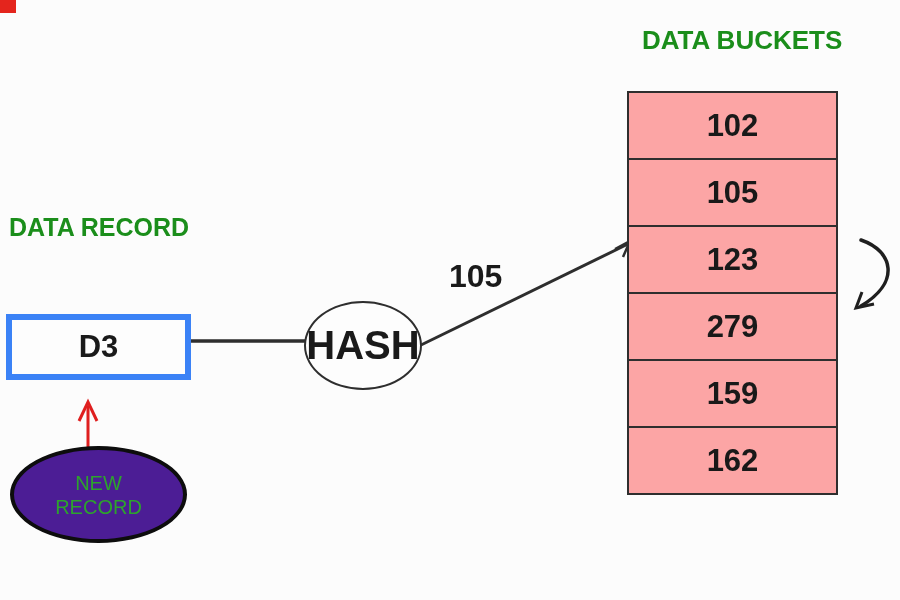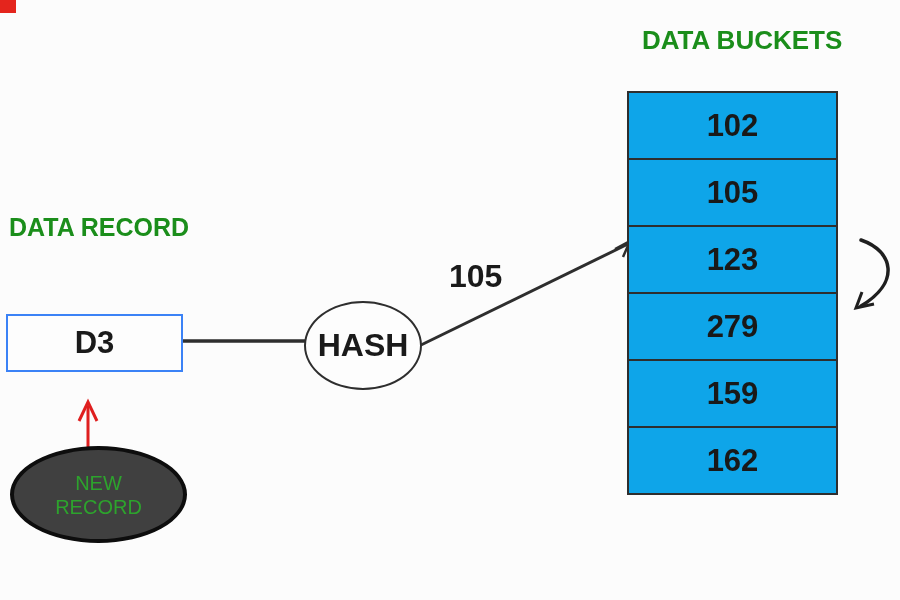--- a/index.html
+++ b/index.html
@@ -34,66 +34,66 @@
     letter-spacing: 0px;
     white-space: nowrap;
   }
   .heading.record { left: 9px;  top: 213px; font-size: 25px; }
   .heading.buckets { left: 642px; top: 25px; font-size: 26px; }
 
   .record-box {
     position: absolute;
     left: 6px; top: 314px;
     width: 173px; height: 54px;
-    border: 2px solid #3b82f6;
+    border: 6px solid #3b82f6;
     background: #fdfdfd;
     display: flex; align-items: center; justify-content: center;
     font-size: 31px; font-weight: bold; color: #1a1a1a;
   }
 
   .hash-ellipse {
     position: absolute;
     left: 304px; top: 301px;
     width: 114px; height: 85px;
     border: 2px solid #2e2e2e;
     border-radius: 50%;
     background: #fdfdfd;
     display: flex; align-items: center; justify-content: center;
-    font-size: 32px; font-weight: bold; color: #1a1a1a;
+    font-size: 40px; font-weight: bold; color: #1a1a1a;
   }
 
   .hash-result {
     position: absolute;
     left: 449px; top: 258px;
     font-size: 32px; font-weight: bold; color: #1a1a1a;
   }
 
   .bucket-table {
     position: absolute;
     left: 627px; top: 91px;
     width: 207px; height: 400px;
     border: 2px solid #2e2e2e;
-    background: #0ea5e9;
+    background: #fca5a5;
     display: flex; flex-direction: column;
   }
   .bucket-row {
     flex: 1;
     border-bottom: 2px solid #2e2e2e;
     display: flex; align-items: center; justify-content: center;
     font-size: 31px; font-weight: bold; color: #191919;
   }
   .bucket-row:last-child { border-bottom: none; }
 
   .new-record-ellipse {
     position: absolute;
     left: 10px; top: 446px;
     width: 169px; height: 89px;
     border: 4px solid #0d0d0d;
     border-radius: 50%;
-    background: #404040;
+    background: #4c1d95;
     display: flex; flex-direction: column; align-items: center; justify-content: center;
     color: #2da32d;
     font-size: 20px;
     line-height: 24px;
     text-align: center;
   }
 </style>
 </head>
 <body>
 

